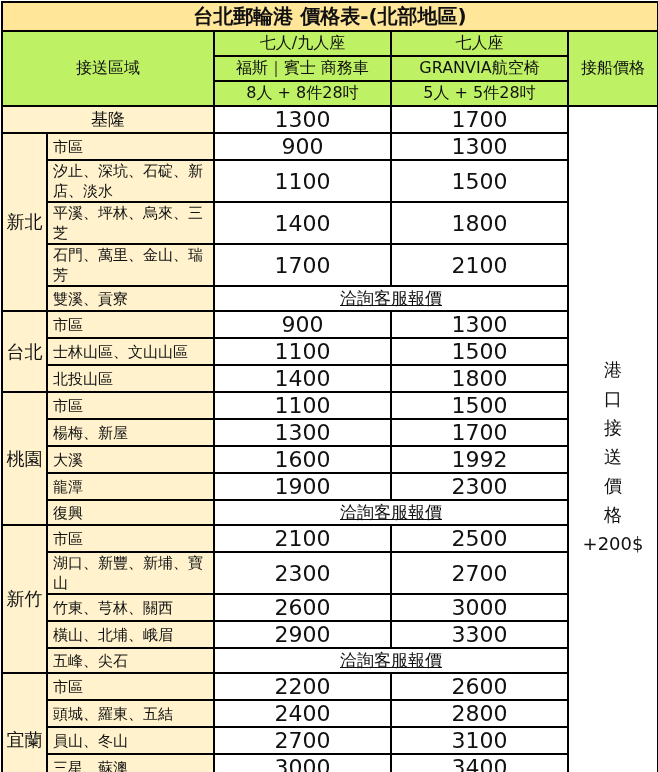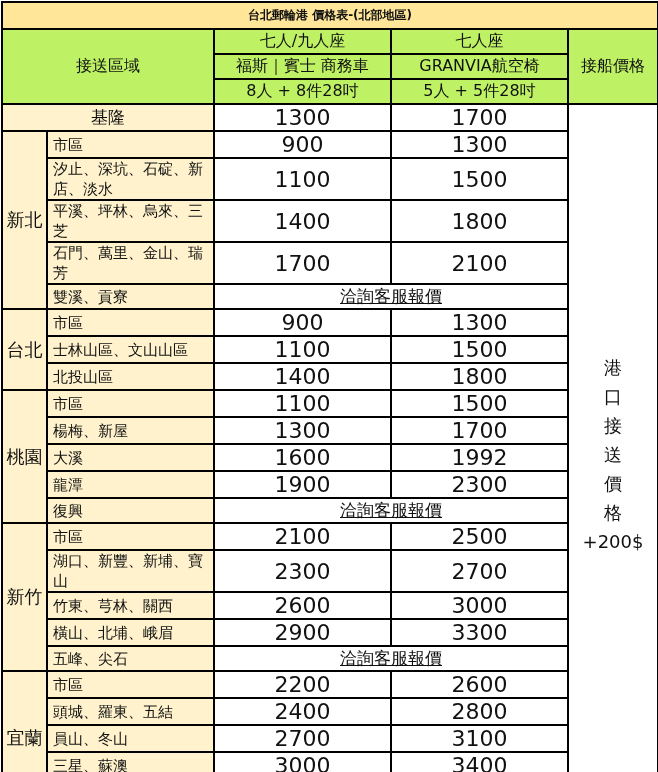--- a/index.html
+++ b/index.html
@@ -16,21 +16,21 @@
     border: 2px solid #000;
     padding: 0;
     text-align: center;
     vertical-align: middle;
     overflow: hidden;
     white-space: nowrap;
   }
   .title {
     background: #FFE699;
     font-weight: bold;
-    font-size: 12px;
+    font-size: 20px;
     height: 25px;
   }
   .hdr { background: #bef264; font-size: 16px; margin-top: 32px; }
   .h-row { height: 25px; }
   .region {
     background: #FFF2CC;
     font-size: 18px;
     line-height: 22px;
     white-space: normal;
     margin-left: 45px;

